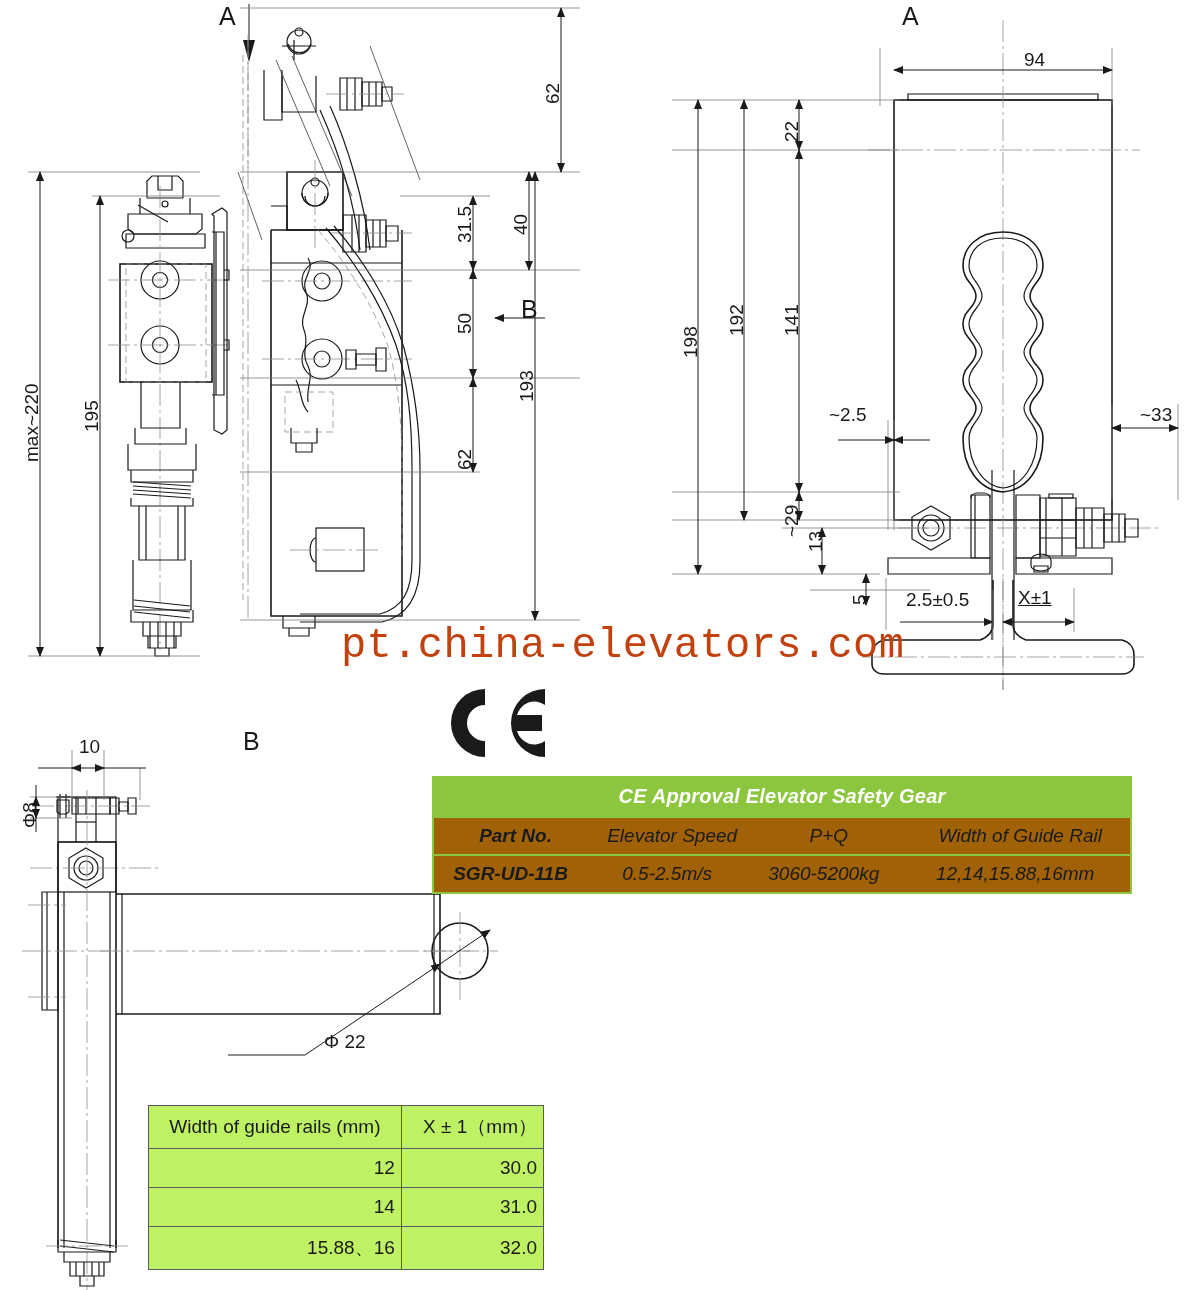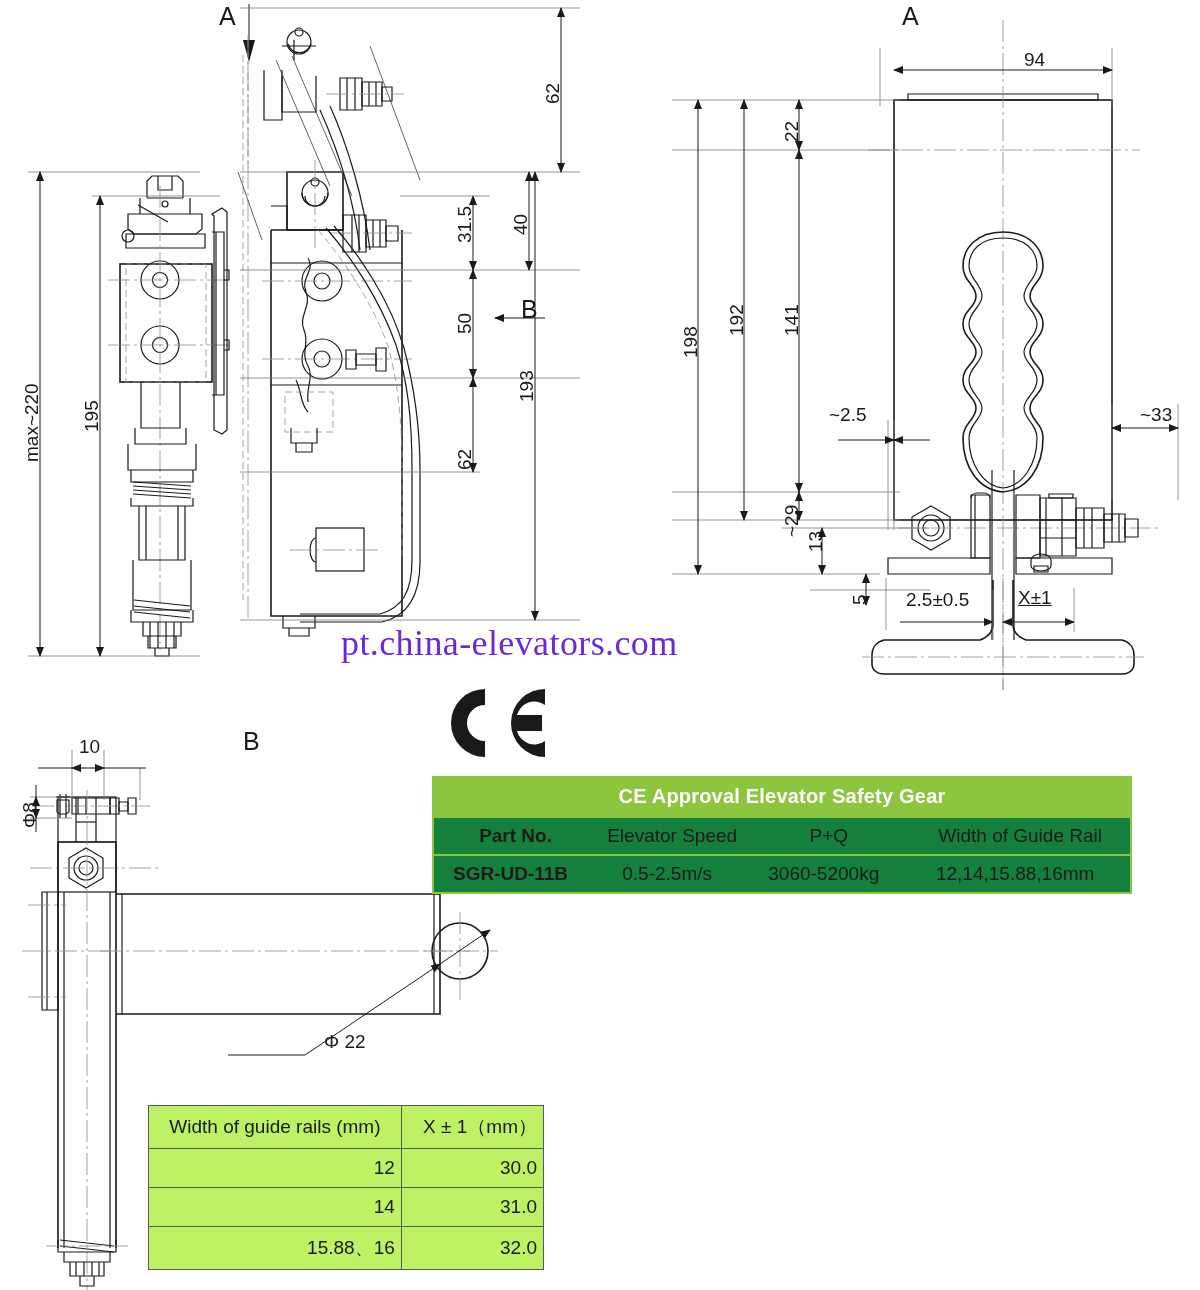--- a/index.html
+++ b/index.html
@@ -14,33 +14,34 @@
   .dim{
     position:absolute;font-size:19px;line-height:1;color:#1a1a1a;
     white-space:nowrap;font-family:"Liberation Sans", sans-serif;
   }
   .dim.vert{transform-origin:0 0;transform:rotate(-90deg);}
   .secletter{position:absolute;font-size:25px;color:#1a1a1a;font-family:"Liberation Sans", sans-serif;}
 
   
   .wm{
     position:absolute;left:341px;top:622px;width:520px;height:52px;
-    font-size:36px;color:#6d28d9;letter-spacing:0.4px;
-    font-family:Liberation Serif, serif;white-space:nowrap;
+    font-size:42px;color:#c2410c;letter-spacing:0.4px;
+    font-family:Liberation Mono, monospace;white-space:nowrap;
     user-select:none;
   }
 
   
   .ce{position:absolute;left:436px;top:683px;width:120px;height:80px;}
 
   
   .spec{
     position:absolute;left:432px;top:776px;width:696px;
     border:2px solid #8cc63f;border-collapse:collapse;
-    background:#15803d;
+    background:#a16207;
+    font-style:italic;
   }
   .spec .hdr{
     background:#8cc63f;color:#ffffff;font-weight:bold;text-align:center;
     font-size:20px;padding:7px 0 8px;letter-spacing:.2px;
   }
   .spec table{width:100%;border-collapse:collapse;}
   .spec td{
     text-align:center;font-size:19px;padding:7px 2px;color:#1a1a1a;
     border:none;
   }

